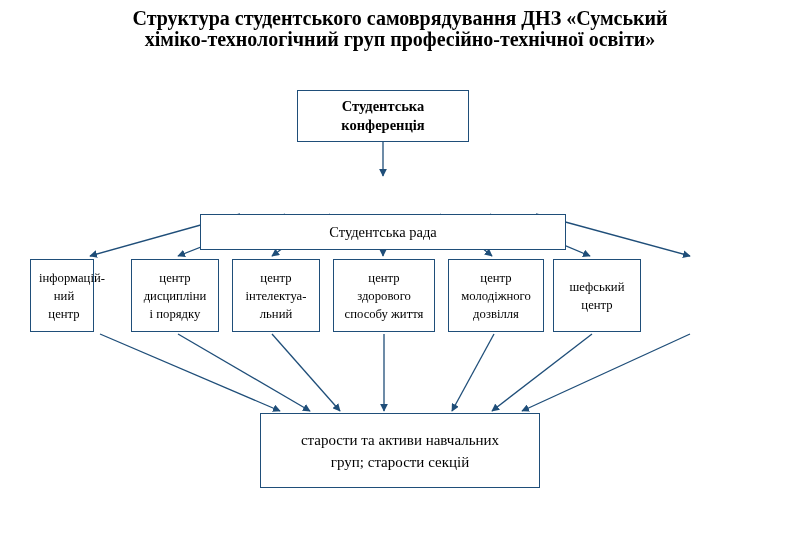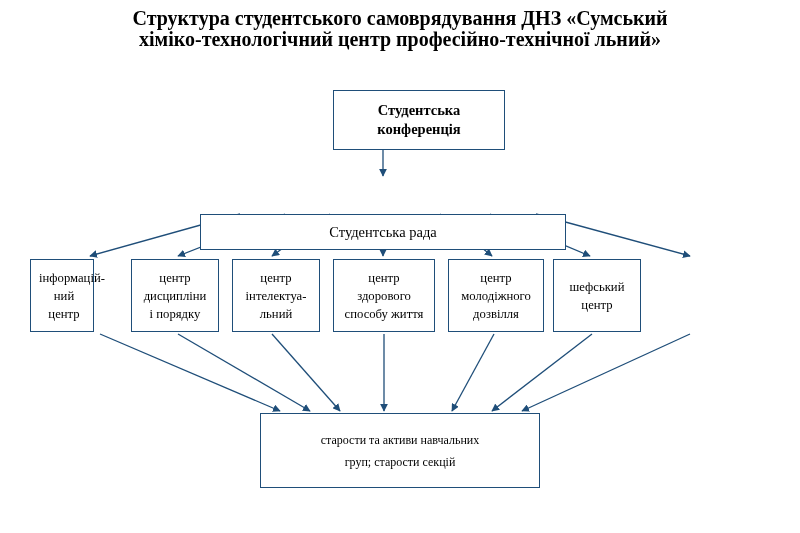--- a/index.html
+++ b/index.html
@@ -48,22 +48,22 @@
     font-family: "Liberation Serif", serif;
     padding: 2px 4px;
   }
   .node .txt {
     display: block;
     width: 100%;
     white-space: pre-line;
     line-height: 19px;
   }
   #n-conference {
-    left: 297px; top: 90px; width: 172px; height: 60px;
-    font-size: 14.5px; font-weight: bold; margin-left: 36px;
+    left: 297px; top: 90px; width: 172px; height: 52px;
+    font-size: 14.5px; font-weight: bold;
   }
   #n-council {
     left: 200px; top: 178px; width: 366px; height: 36px;
     font-size: 14.5px;
     margin-top: 36px;
   }
   #n-council .txt { line-height: 17px; }
   .center-node {
     top: 259px; height: 73px;
     font-size: 12.7px;
@@ -71,32 +71,32 @@
   #n-info      { left: 30px;  width: 64px; padding-left: 8px; }
   #n-discipline{ left: 131px; width: 88px; }
   #n-intellect { left: 232px; width: 88px; }
   #n-health    { left: 333px; width: 102px; }
   #n-leisure   { left: 448px; width: 96px; }
   #n-patronage { left: 553px; width: 88px; justify-content: center; }
   #n-dorm      { left: 654px; width: 88px; }
   .center-node .txt { line-height: 18px; }
   #n-elders {
     left: 260px; top: 413px; width: 280px; height: 75px;
-    font-size: 12px;
+    font-size: 15px;
   }
   #n-elders .txt { line-height: 22px; }
 </style>
 </head>
 <body>
 
 <div id="diagram">
 
   <div class="title">
     <span class="line">Структура студентського самоврядування ДНЗ «Сумський</span>
-    <span class="line">хіміко-технологічний центр професійно-технічної льний»</span>
+    <span class="line">хіміко-технологічний груп професійно-технічної освіти»</span>
   </div>
 
   <svg class="edges" viewBox="0 0 800 533">
     <defs>
       <marker id="arrow" viewBox="0 0 10 10" refX="9" refY="5" markerWidth="6" markerHeight="6" orient="auto-start-reverse">
         <path d="M 0 0 L 10 5 L 0 10 z" fill="#1f4e79"></path>
       </marker>
     </defs>
     <g stroke="#1f4e79" stroke-width="1.3" fill="none" marker-end="url(#arrow)">
 

